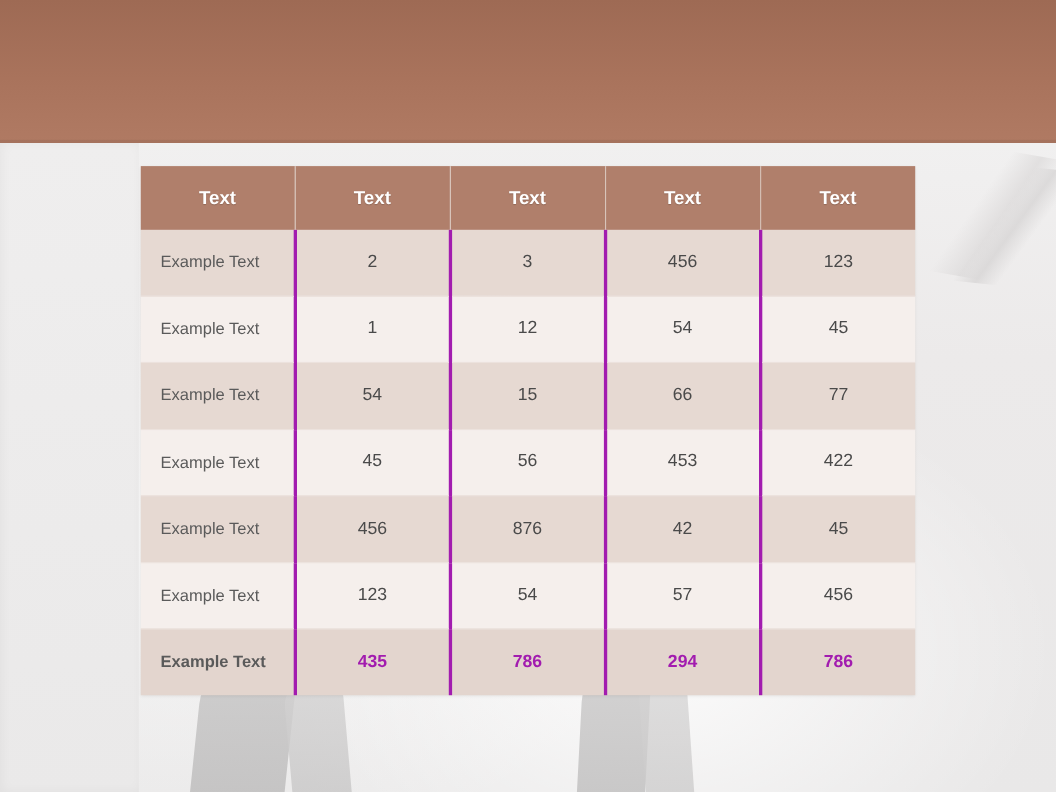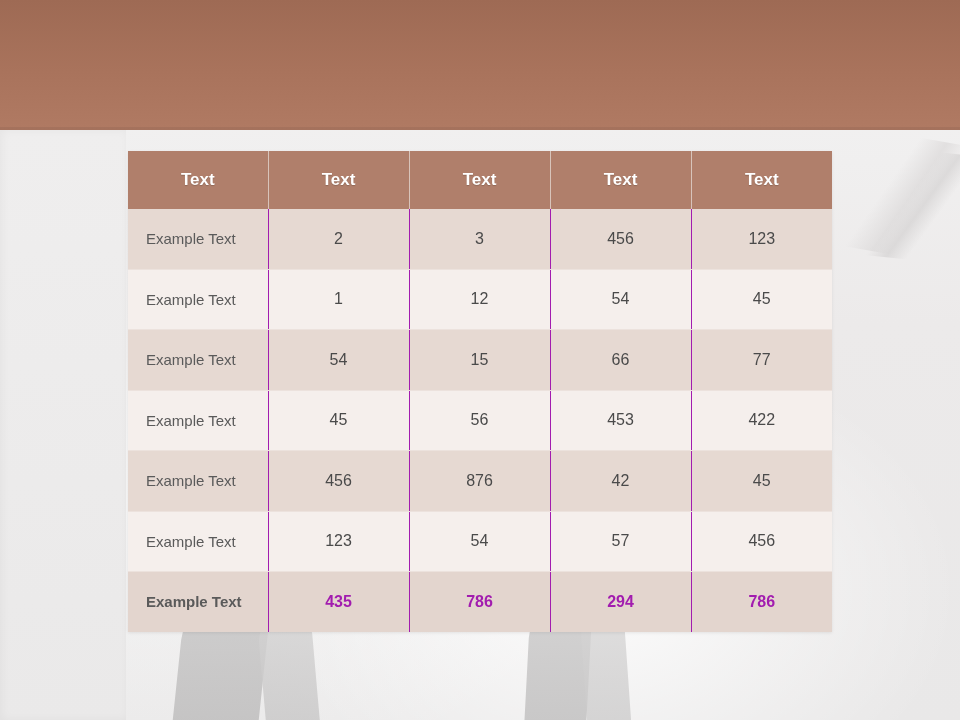--- a/index.html
+++ b/index.html
@@ -154,21 +154,21 @@
     border-right: 1px solid #d8c4ba;
     padding: 0;
   }
   table.data-table th:last-child { border-right: none; }
 
   table.data-table td {
     height: 59.5px;
     font-size: 16px;
     color: #4a4a4a;
     text-align: center;
-    border-right: 1px solid #a21caf;
+    border-right: 3px solid #a21caf;
     border-bottom: 1px solid #ece2dd;
     padding: 0;
   }
   table.data-table td:last-child { border-right: none; }
   table.data-table td.label {
     text-align: left;
     padding-left: 18px;
     font-size: 15px;
     color: #5a5a5a;
   }

